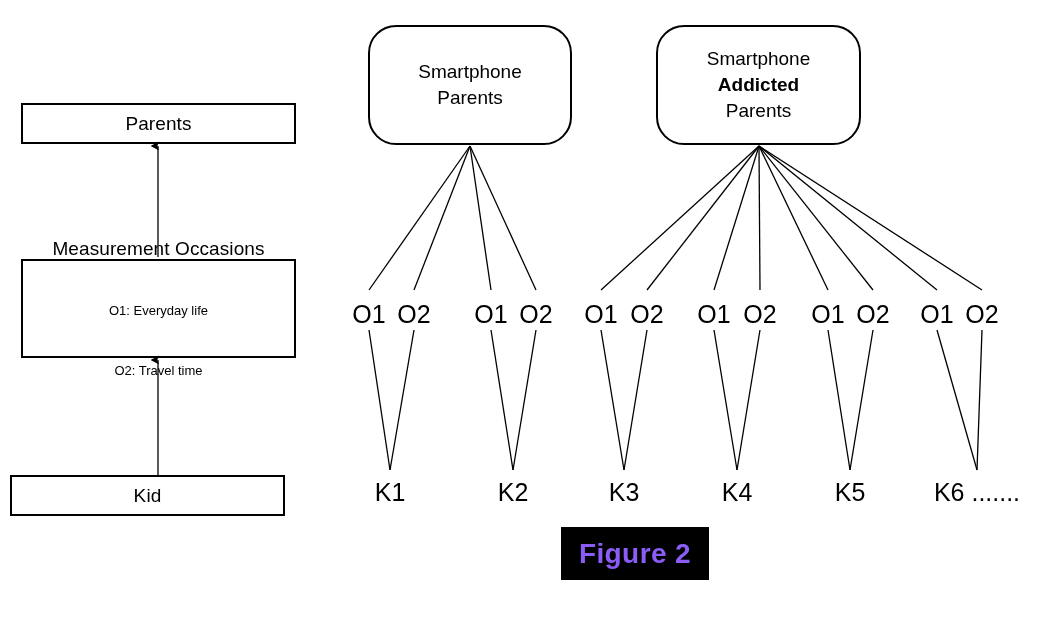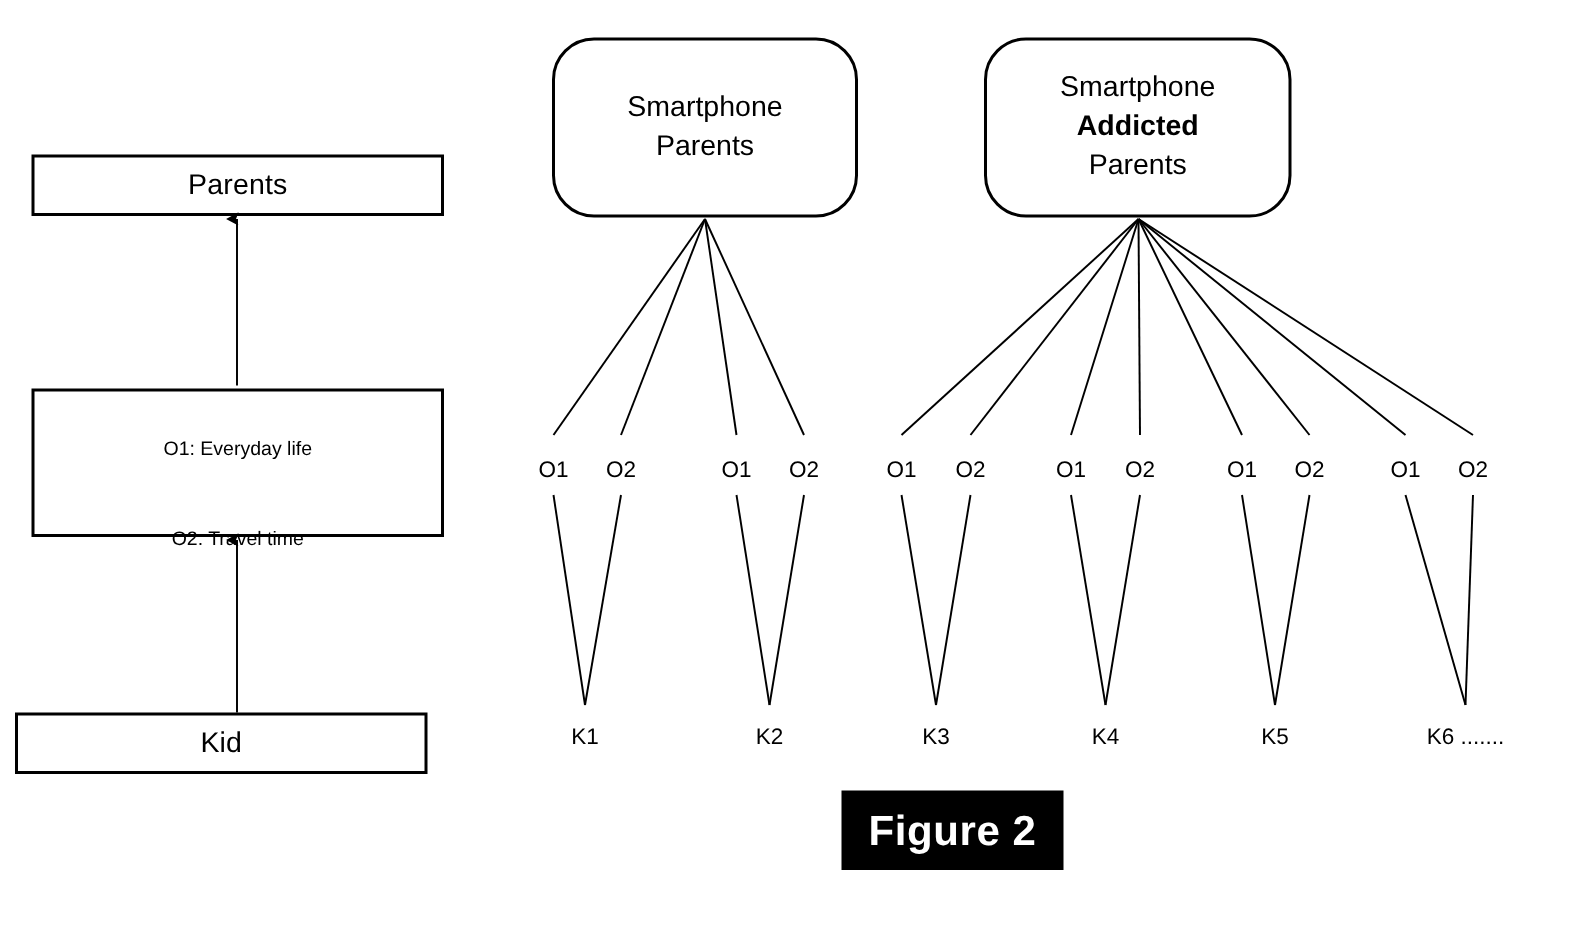--- a/index.html
+++ b/index.html
@@ -69,56 +69,57 @@
     left: 0; top: 0;
     width: 1054px;
     height: 620px;
     pointer-events: none;
   }
   #edges line.thin { stroke: #000000; stroke-width: 1.3; }
 
   
   .o-label, .k-label {
     position: absolute;
-    font-size: 15px;
+    font-size: 25px;
     line-height: 22px;
     white-space: nowrap;
     transform: translateX(-50%);
     text-align: right;
   }
   .o-label { top: 303px; }
   .k-label { top: 481px; }
 
   
   #figure-caption {
     position: absolute;
     left: 561px;
     top: 527px;
     width: 148px;
     height: 53px;
     background: #000000;
-    color: #ffffff;
+    color: #8b5cf6;
     font-size: 28px;
     font-weight: bold;
     display: flex;
     align-items: center;
     justify-content: center;
     letter-spacing: 0.4px;
   }
 </style>
 </head>
 <body>
 
 <div id="figure-root">
 
   <div class="rect-node" id="node-parent">
     <div class="rect-title">Parents</div>
   </div>
 
   <div class="rect-node" id="node-measure">
+    <div class="rect-title">Measurement Occasions</div>
     <div class="rect-sub">O1: Everyday life</div>
     <div class="rect-sub">O2: Travel time</div>
   </div>
 
   <div class="rect-node" id="node-kid">
     <div class="rect-title">Kid</div>
   </div>
 
   <div class="round-node" id="node-nonaddicted">
     <div>Smartphone</div>

